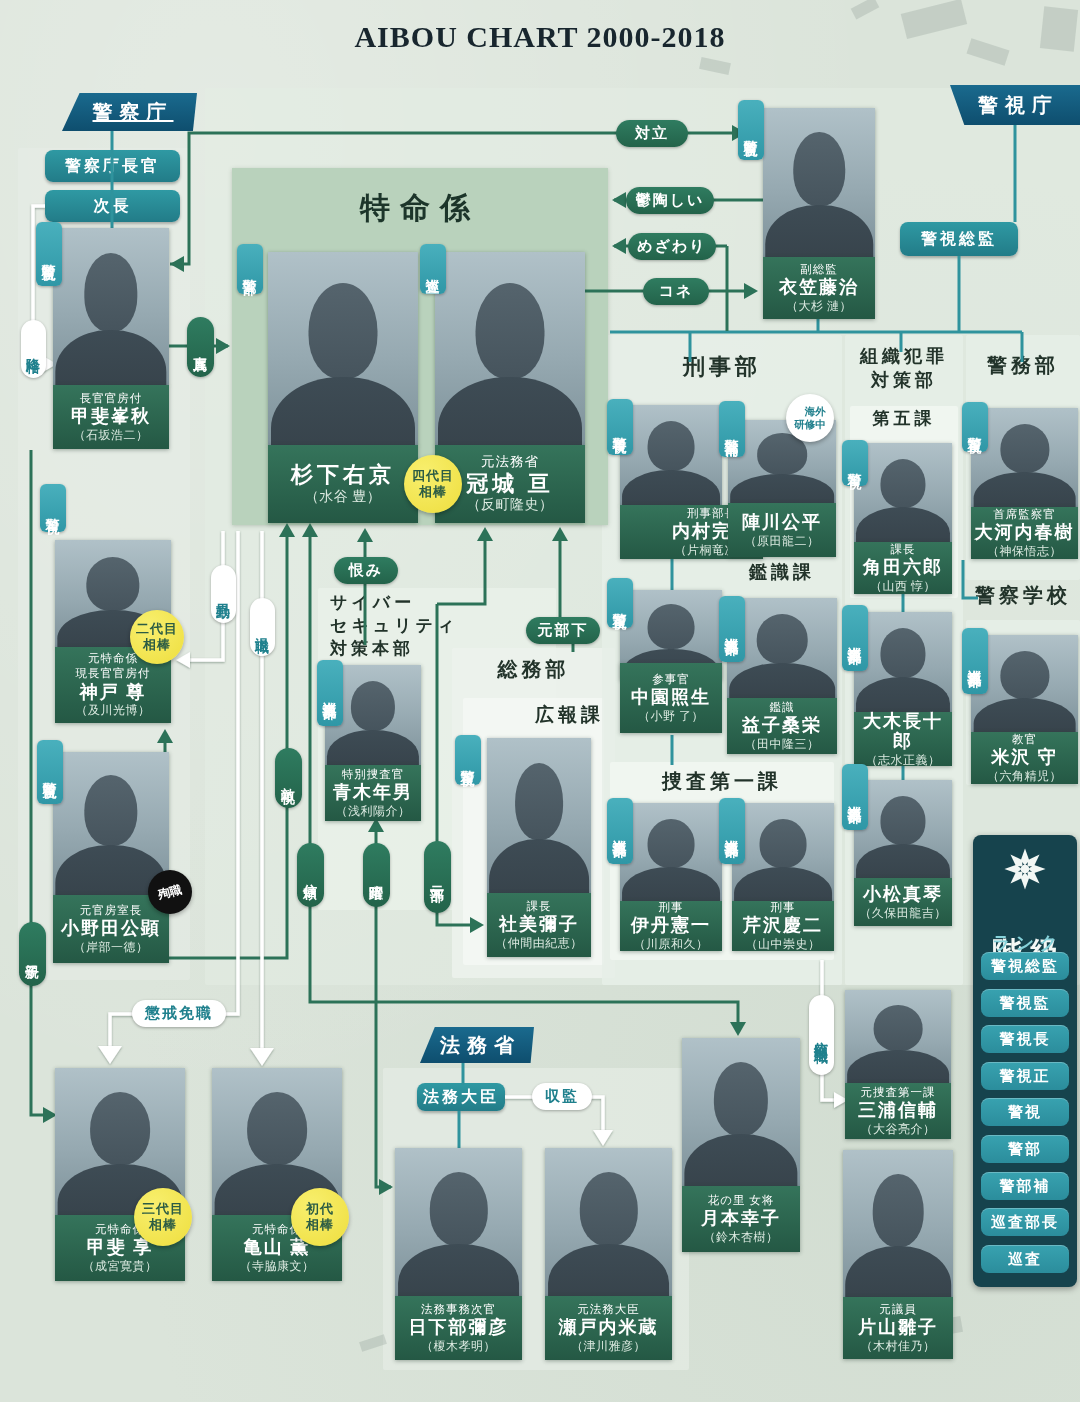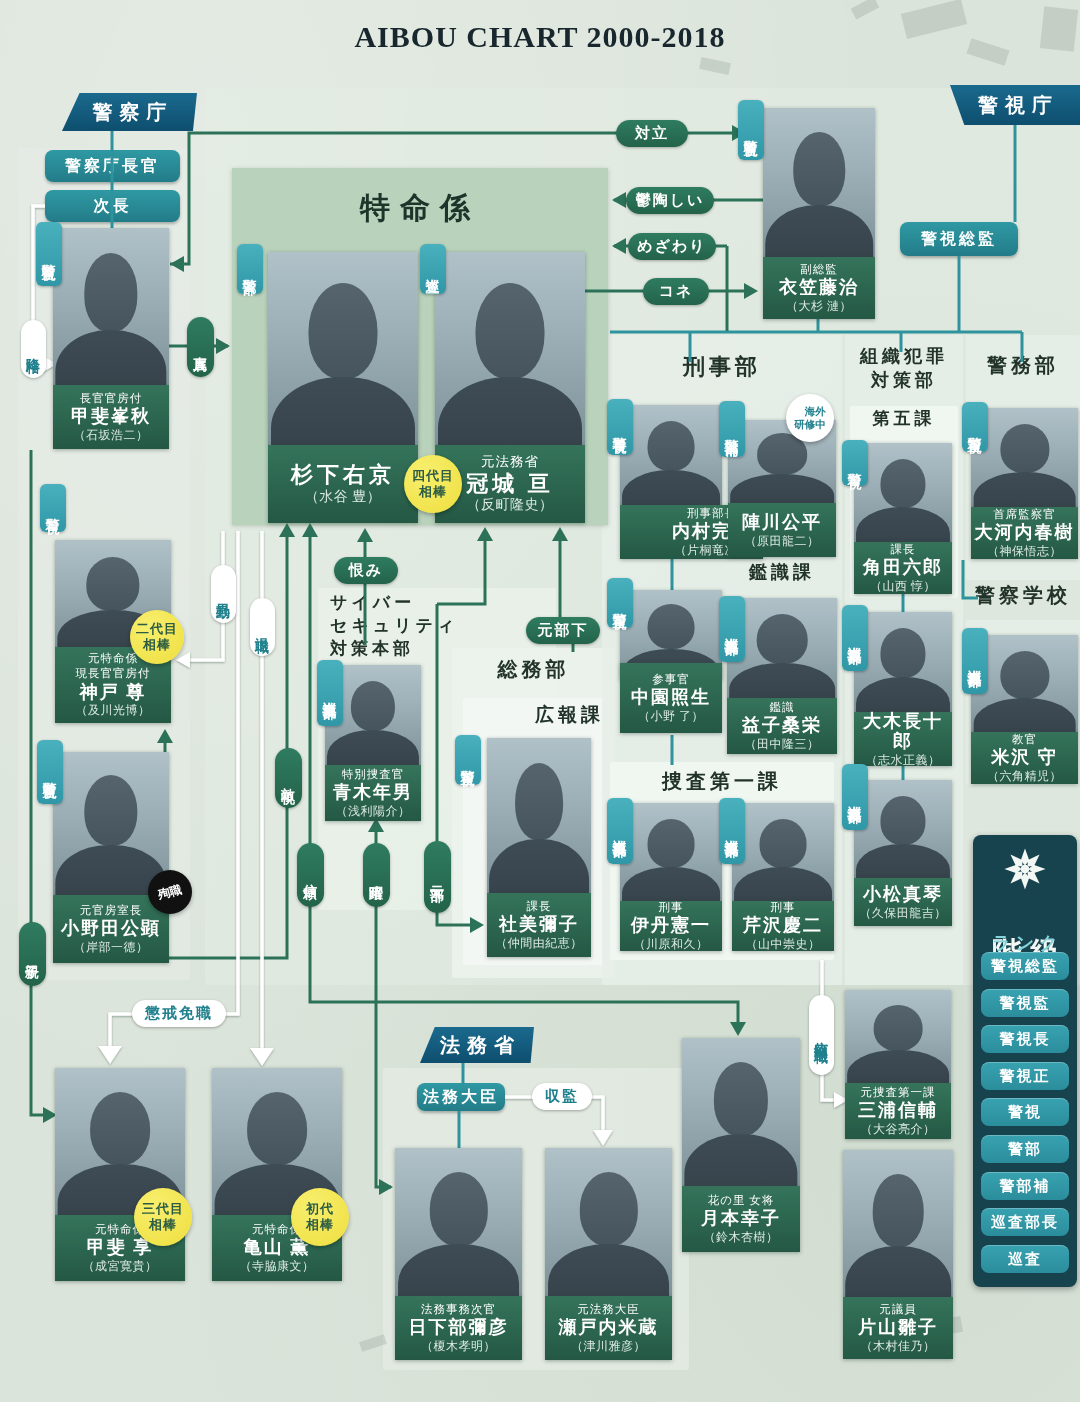--- a/index.html
+++ b/index.html
@@ -179,21 +179,21 @@
       <polygon points="43,356 57,364 43,372"></polygon>
         <polygon points="190,652 176,660 190,668"></polygon>
       <polygon points="250,1048 274,1048 262,1066"></polygon>
         <polygon points="98,1046 122,1046 110,1064"></polygon>
       <polygon points="593,1130 613,1130 603,1146"></polygon>
         <polygon points="834,1092 848,1100 834,1108"></polygon>
     </g>
   </svg>
 
   <div id="content-layer">
-      <div class="banner slant-l" style="left: 62px; top: 93px; width: 135px; height: 38px;">警察庁</div>
+      <div class="banner slant-l" style="left: 62px; top: 93px; width: 135px; height: 38px; text-decoration: underline;">警察庁</div>
       <div class="banner slant-r" style="left: 950px; top: 85px; width: 130px; height: 40px;">警視庁</div>
       <div class="banner slant-l" style="left: 420px; top: 1027px; width: 114px; height: 36px;">法務省</div>
       <div class="orgbox" style="left: 45px; top: 150px; width: 135px; height: 32px;">警察庁長官</div>
       <div class="orgbox" style="left: 45px; top: 190px; width: 135px; height: 32px;">次長</div>
       <div class="orgbox" style="left: 900px; top: 222px; width: 118px; height: 34px;">警視総監</div>
       <div class="orgbox" style="left: 417px; top: 1083px; width: 88px; height: 28px;">法務大臣</div>
       <div class="ghead" style="left: 602px; top: 352px; width: 240px; font-size: 22px; text-align: center; letter-spacing: 4px; white-space: pre-line;">刑事部</div>
       <div class="ghead" style="left: 727px; top: 560px; width: 110px; font-size: 18px; text-align: center; letter-spacing: 4px; white-space: pre-line;">鑑識課</div>
       <div class="ghead" style="left: 610px; top: 768px; width: 224px; font-size: 20px; text-align: center; letter-spacing: 4px; white-space: pre-line;">捜査第一課</div>
       <div class="ghead" style="left: 845px; top: 344px; width: 118px; font-size: 18px; text-align: center; letter-spacing: 4px; white-space: pre-line;">組織犯罪

